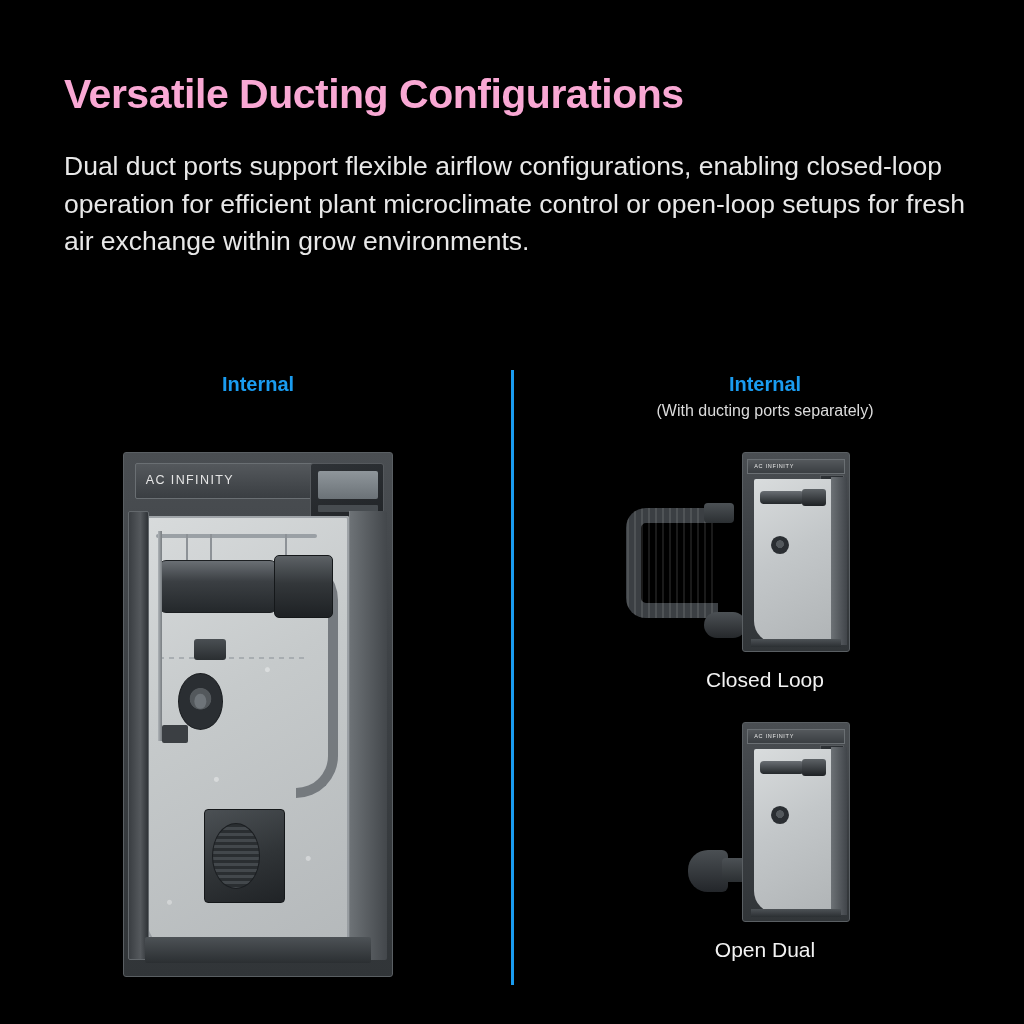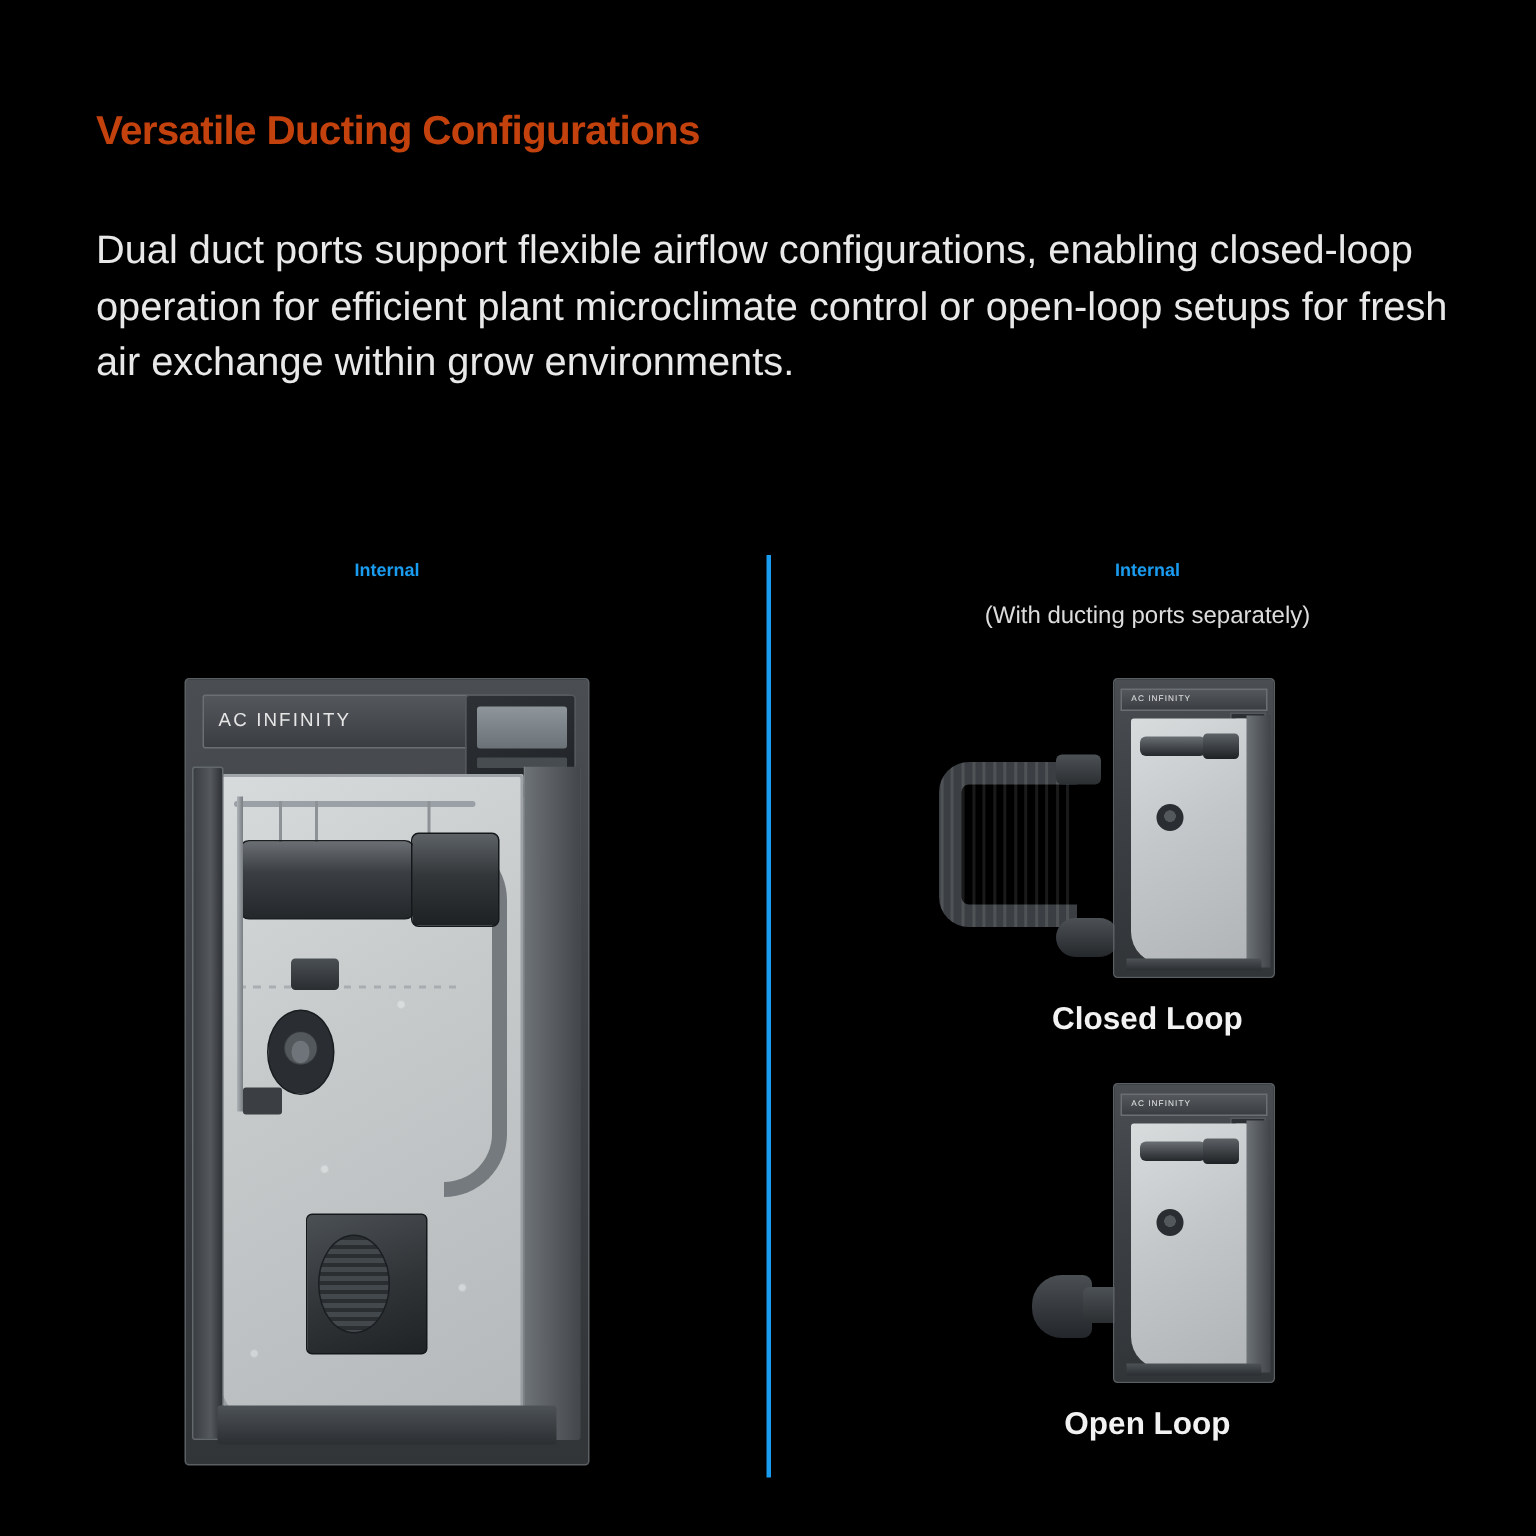--- a/index.html
+++ b/index.html
@@ -16,41 +16,41 @@
     font-family: "Liberation Sans", sans-serif;
     color: #ffffff;
   }
 
   
   .headline {
     position: absolute;
     left: 64px;
     top: 72px;
     width: 900px;
-    font-size: 27px;
+    font-size: 41px;
     font-weight: bold;
     letter-spacing: -0.5px;
-    color: #c2410c;
+    color: #f9a8d4;
     line-height: 1.12;
   }
   .subhead {
     position: absolute;
     left: 64px;
     top: 148px;
     width: 920px;
     font-size: 26.5px;
     line-height: 1.42;
     color: #e8e8e8;
     font-weight: 300;
   }
 
   
   .col-label {
     position: absolute;
-    font-size: 12px;
+    font-size: 20px;
     font-weight: bold;
     color: #1a9cf0;
     text-align: center;
   }
   #internal-label { left: 140px; top: 373px; width: 236px; }
   #external-label { left: 640px; top: 373px; width: 250px; }
   .col-sublabel {
     position: absolute;
     left: 600px;
     top: 402px;
@@ -70,21 +70,21 @@
     height: 615px;
     background: #1a9cf0;
   }
 
   
   .caption {
     position: absolute;
     font-size: 21px;
     color: #f2f2f2;
     text-align: center;
-    font-weight: 700;
+    font-weight: 400;
   }
   #closed-loop-caption { left: 620px; top: 668px; width: 290px; }
   #open-loop-caption  { left: 620px; top: 938px; width: 290px; }
 
   
   .tent {
     position: absolute;
     background: linear-gradient(180deg, #4a4e52 0%, #3c4044 45%, #313538 100%);
     border: 1px solid #5a5f63;
     border-radius: 3px;
@@ -575,13 +575,13 @@
     <div class="scr"></div>
   </div>
   <div class="mini-interior"></div>
   <div class="mini-side"></div>
   <div class="mini-filter"></div>
   <div class="mini-fan"></div>
   <div class="mini-clipfan"></div>
   <div class="mini-floor"></div>
 </div>
 
-<div class="caption" id="open-loop-caption">Open Loop</div>
+<div class="caption" id="open-loop-caption">Open Dual</div>
 
 </body></html>

